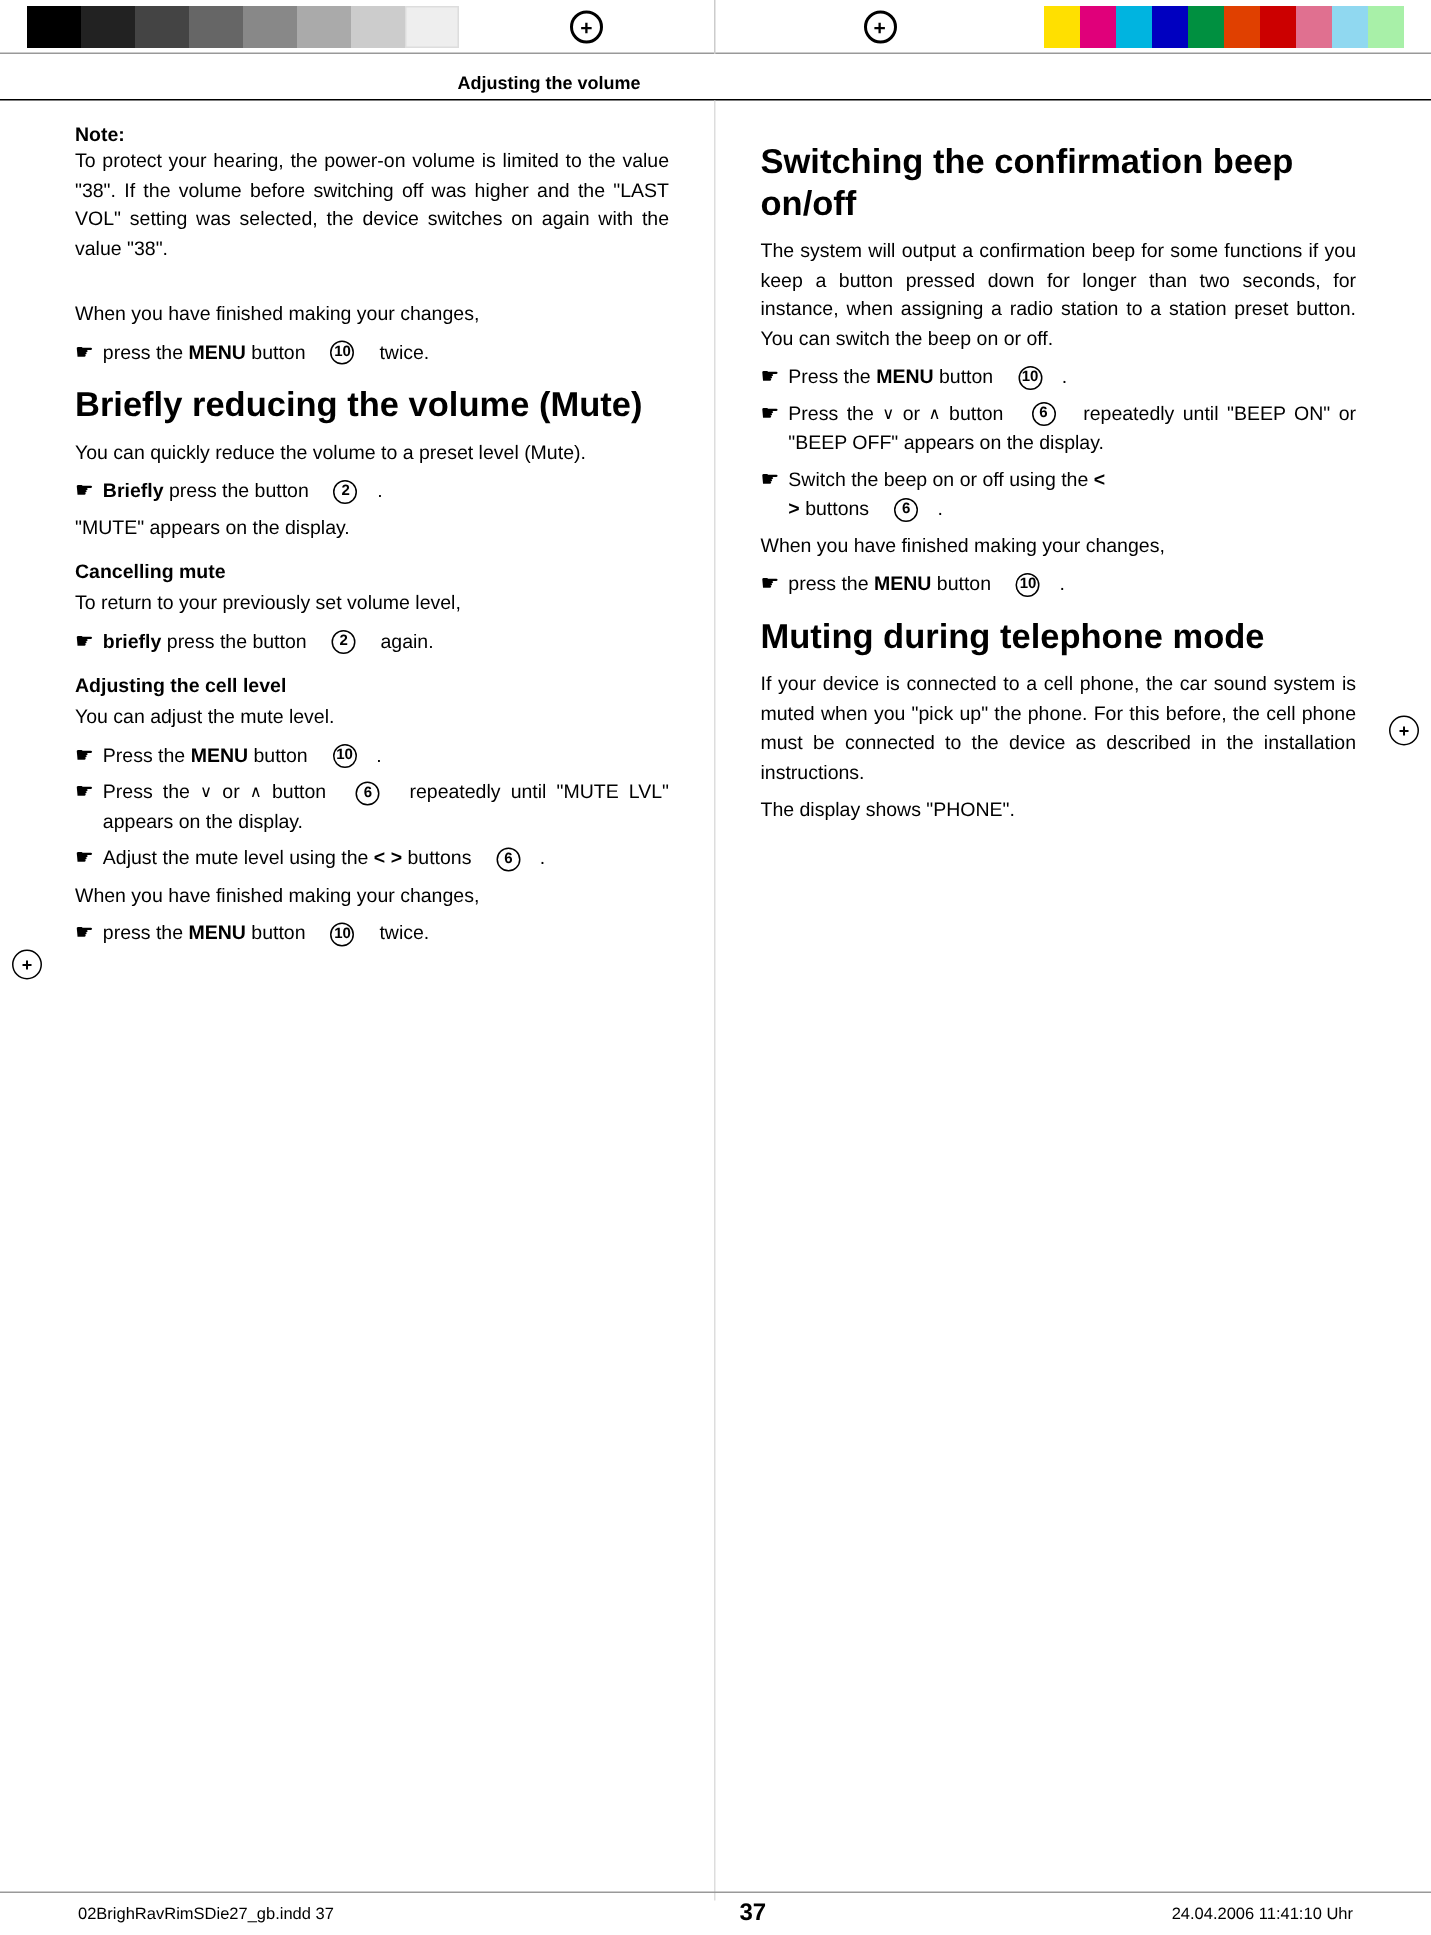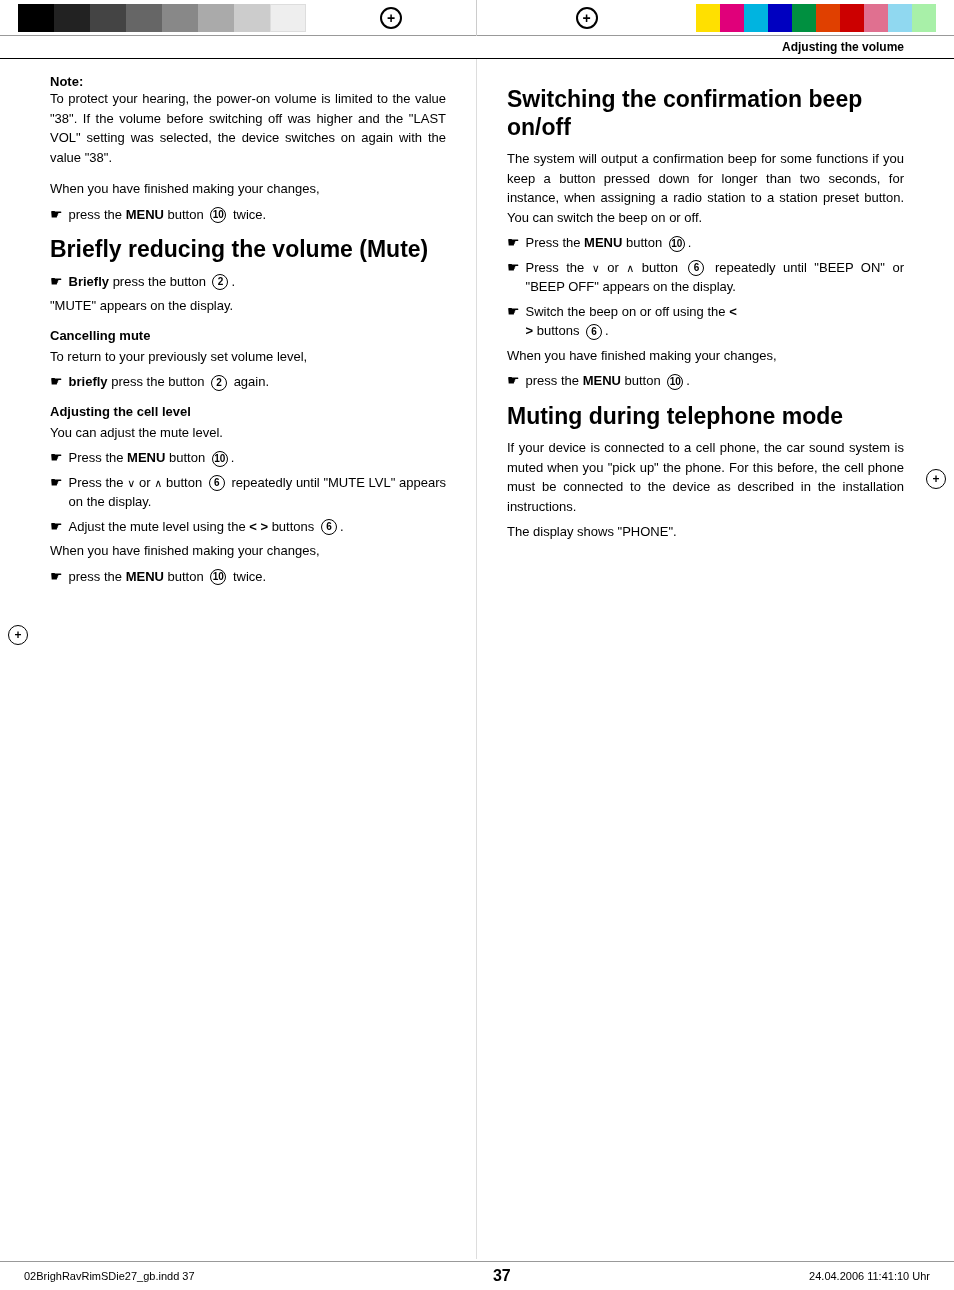--- a/index.html
+++ b/index.html
@@ -88,21 +88,21 @@
       display: inline-flex;
       align-items: center;
       justify-content: center;
       width: 16px;
       height: 16px;
       border: 1.5px solid #000;
       border-radius: 50%;
       font-size: 10px;
       font-weight: bold;
       vertical-align: middle;
-      margin: 0 3px;
+      margin: 0 13px;
       line-height: 1;
     }
 
     .subsection-title {
       font-size: 13px;
       font-weight: bold;
       margin-top: 12px;
       margin-bottom: 4px;
     }
 
@@ -147,51 +147,52 @@
       <div style="width:24px;height:28px;background:#e04000;"></div>
       <div style="width:24px;height:28px;background:#cc0000;"></div>
       <div style="width:24px;height:28px;background:#e07090;"></div>
       <div style="width:24px;height:28px;background:#90d8f0;"></div>
       <div style="width:24px;height:28px;background:#a8f0a8;"></div>
     </div>
     <div style="width:18px;"></div>
   </div>
 </div>
 
-<div style="display:flex; align-items:flex-start; border-bottom:1px solid #000;">
+<div style="display:flex; align-items:flex-start; border-bottom:1px solid #000;flex-direction:column;">
   <div style="width:477px; padding:4px 30px 4px 50px;"></div>
   <div style="width:477px; text-align:right; padding:4px 50px 4px 30px; font-size:12px; font-weight:bold;">Adjusting the volume</div>
 </div>
 
 <div class="main-content">
 
   <div style="position:absolute;left:8px;top:48%;transform:translateY(-50%);">
     <div style="width:20px;height:20px;border:1.5px solid #000;border-radius:50%;display:flex;align-items:center;justify-content:center;font-size:12px;font-weight:bold;">+</div>
   </div>
 
   <div style="position:absolute;right:8px;top:35%;transform:translateY(-50%);">
     <div style="width:20px;height:20px;border:1.5px solid #000;border-radius:50%;display:flex;align-items:center;justify-content:center;font-size:12px;font-weight:bold;">+</div>
   </div>
 
   <div class="left-col">
 
-    <div style="margin-bottom:12px;">
+    <div style="margin-bottom:24px;">
       <p><span class="note-label">Note:</span></p>
       <p class="body-text">To protect your hearing, the power-on volume is limited to the value "38". If the volume before switching off was higher and the "LAST VOL" setting was selected, the device switches on again with the value "38".</p>
     </div>
 
     <p class="body-text">When you have finished making your changes,</p>
     <div class="bullet-item">
       <span class="bullet-arrow">☛</span>
       <span class="bullet-text">
         press the <strong>MENU</strong> button <span class="circle-num">10</span> twice.
       </span>
     </div>
 
     <h2 class="section-title">Briefly reducing the volume (Mute)</h2>
+    <p class="body-text">You can quickly reduce the volume to a preset level (Mute).</p>
 
     <div class="bullet-item">
       <span class="bullet-arrow">☛</span>
       <span class="bullet-text">
         <strong>Briefly</strong> press the button <span class="circle-num">2</span>.
       </span>
     </div>
 
     <p class="body-text">"MUTE" appears on the display.</p>
 
@@ -276,17 +277,17 @@
     </div>
 
     <h2 class="section-title">Muting during telephone mode</h2>
     <p class="body-text">If your device is connected to a cell phone, the car sound system is muted when you "pick up" the phone. For this before, the cell phone must be connected to the device as described in the installation instructions.</p>
     <p class="body-text">The display shows "PHONE".</p>
 
   </div>
 
 </div>
 
-<div style="position:absolute;bottom:0;left:0;right:0;display:flex;align-items:center;justify-content:space-between;border-top:1px solid #999;padding:5px 24px;">
+<div style="position:absolute;bottom:0;left:0;right:0;display:flex;align-items:center;justify-content:space-between;border-top:1px solid #999;padding:5px 52px;">
   <span style="font-size:11px;">02BrighRavRimSDie27_gb.indd   37</span>
   <span style="font-size:16px;font-weight:bold;">37</span>
   <span style="font-size:11px;">24.04.2006   11:41:10 Uhr</span>
 </div>
 
 </body></html>

